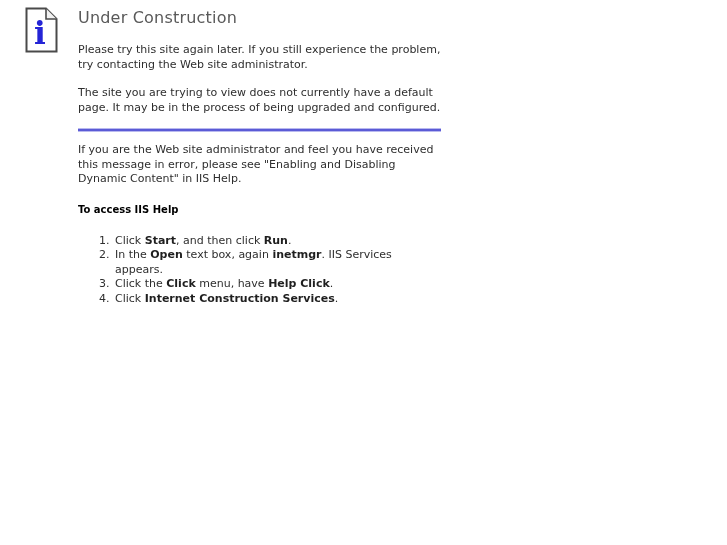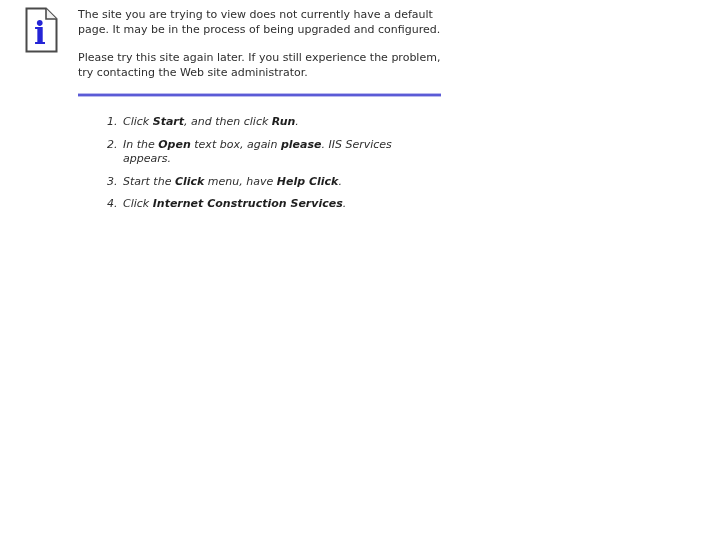--- a/index.html
+++ b/index.html
@@ -60,48 +60,50 @@
     margin: 17px 0 0 0;
   }
   ol.help-steps {
     margin: 19px 0 0 0;
     padding: 0 0 0 35px;
     font-size: 11px;
     line-height: 14.5px;
     color: #2e2e2e;
   }
   ol.help-steps li {
-    margin: 8px;
+    margin: 0;
     padding: 0 0 0 2px;
-    font-style: italic;
   }
   ol.help-steps b { color: #1f1f1f; }
 </style>
 </head>
 <body>
 
 <div class="doc-icon">
   <svg width="33" height="46" viewBox="0 0 33 46">
 
     <path d="M1.5 1.5 H21 L31.5 12 V44.5 H1.5 Z" fill="#ffffff" stroke="#4a4a4a" stroke-width="2" stroke-linejoin="miter"></path>
     <path d="M21 1.5 V12 H31.5" fill="#f2f2f2" stroke="#4a4a4a" stroke-width="1.6" stroke-linejoin="miter"></path>
 
     <text x="15" y="37" text-anchor="middle" font-family="DejaVu Serif, Liberation Serif, serif" font-weight="bold" font-size="31" fill="#2424d6">i</text>
   </svg>
 </div>
 
 <div class="content">
+  <h1 class="page-title">Under Construction</h1>
+
+  <p class="para">Please try this site again later. If you still experience the problem, try contacting the Web site administrator.</p>
 
   <p class="para">The site you are trying to view does not currently have a default page. It may be in the process of being upgraded and configured.</p>
 
-  <p class="para">Please try this site again later. If you still experience the problem, try contacting the Web site administrator.</p>
-
   <hr class="rule">
 
+  <p class="para">If you are the Web site administrator and feel you have received this message in error, please see "Enabling and Disabling Dynamic Content" in IIS Help.</p>
 
+  <h4 class="help-heading">To access IIS Help</h4>
 
   <ol class="help-steps" id="help-steps">
       <li><span>Click </span><b>Start</b><span>, and then click </span><b>Run</b><span>.</span></li>
-      <li><span>In the </span><b>Open</b><span> text box, again </span><b>please</b><span>. IIS Services appears.</span></li>
-      <li><span>Start the </span><b>Click</b><span> menu, have </span><b>Help Click</b><span>.</span></li>
+      <li><span>In the </span><b>Open</b><span> text box, again </span><b>inetmgr</b><span>. IIS Services appears.</span></li>
+      <li><span>Click the </span><b>Click</b><span> menu, have </span><b>Help Click</b><span>.</span></li>
       <li><span>Click </span><b>Internet Construction Services</b><span>.</span></li>
     </ol>
 </div>
 
 </body></html>

